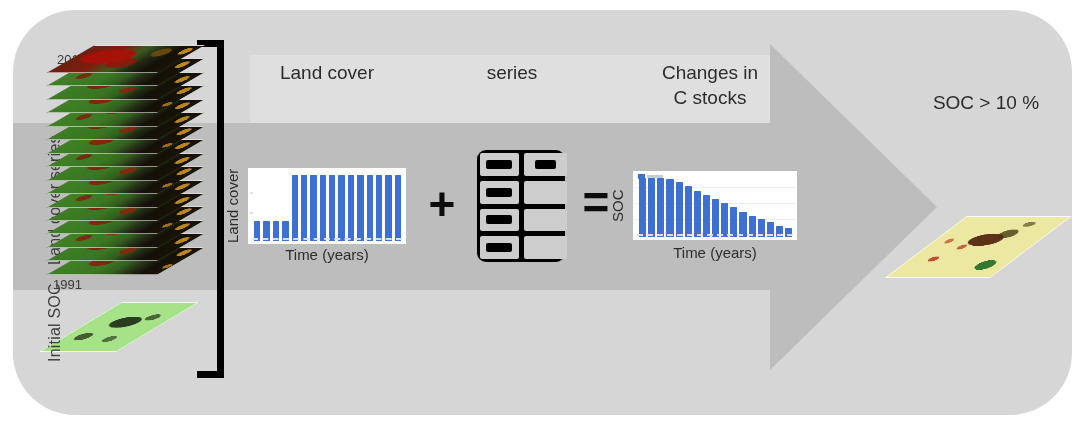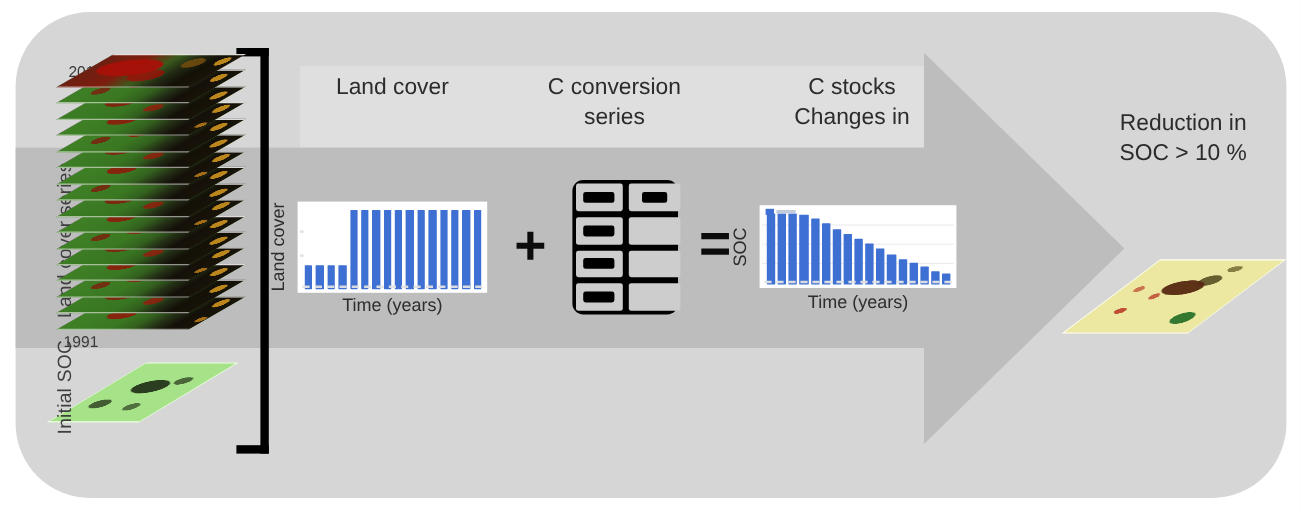--- a/index.html
+++ b/index.html
@@ -146,26 +146,25 @@
   <div class="abs vlabel series">Land cover series</div>
   <div class="abs soc-map"></div>
   <div class="abs vlabel socl">Initial SOC</div>
 
   <div class="abs bracket"></div>
 
   <div class="abs step-title t1">
     <div>Land cover</div>
   </div>
   <div class="abs step-title t2">
-    <div>C conversion</div>
     <div>series</div>
   </div>
   <div class="abs step-title t3">
+    <div>Changes in</div>
     <div>C stocks</div>
-    <div>Changes in</div>
   </div>
 
   <div class="abs chart-ylabel c1y">Land cover</div>
   <div class="abs chart-panel c1">
     <div class="tickmark" style="top:24px;"></div>
     <div class="tickmark" style="top:44px;"></div>
     <div class="bars">
         <div class="bar" style="height: 29.5238%; background: rgb(62, 111, 210);"></div>
         <div class="bar" style="height: 29.5238%; background: rgb(62, 111, 210);"></div>
         <div class="bar" style="height: 29.5238%; background: rgb(62, 111, 210);"></div>
@@ -236,18 +235,17 @@
         <div class="bar" style="height: 28.5714%; background: rgb(62, 111, 210);"></div>
         <div class="bar" style="height: 23.8095%; background: rgb(62, 111, 210);"></div>
         <div class="bar" style="height: 18.0952%; background: rgb(62, 111, 210);"></div>
         <div class="bar" style="height: 14.2857%; background: rgb(62, 111, 210);"></div>
       </div>
     <div class="baseline"></div>
   </div>
   <div class="abs chart-xlabel c2x">Time (years)</div>
 
   <div class="abs result-text">
-    <div>Reduction in</div>
     <div>SOC &gt; 10 %</div>
   </div>
   <div class="abs result-map"></div>
 
 </div>
 
 </body></html>

